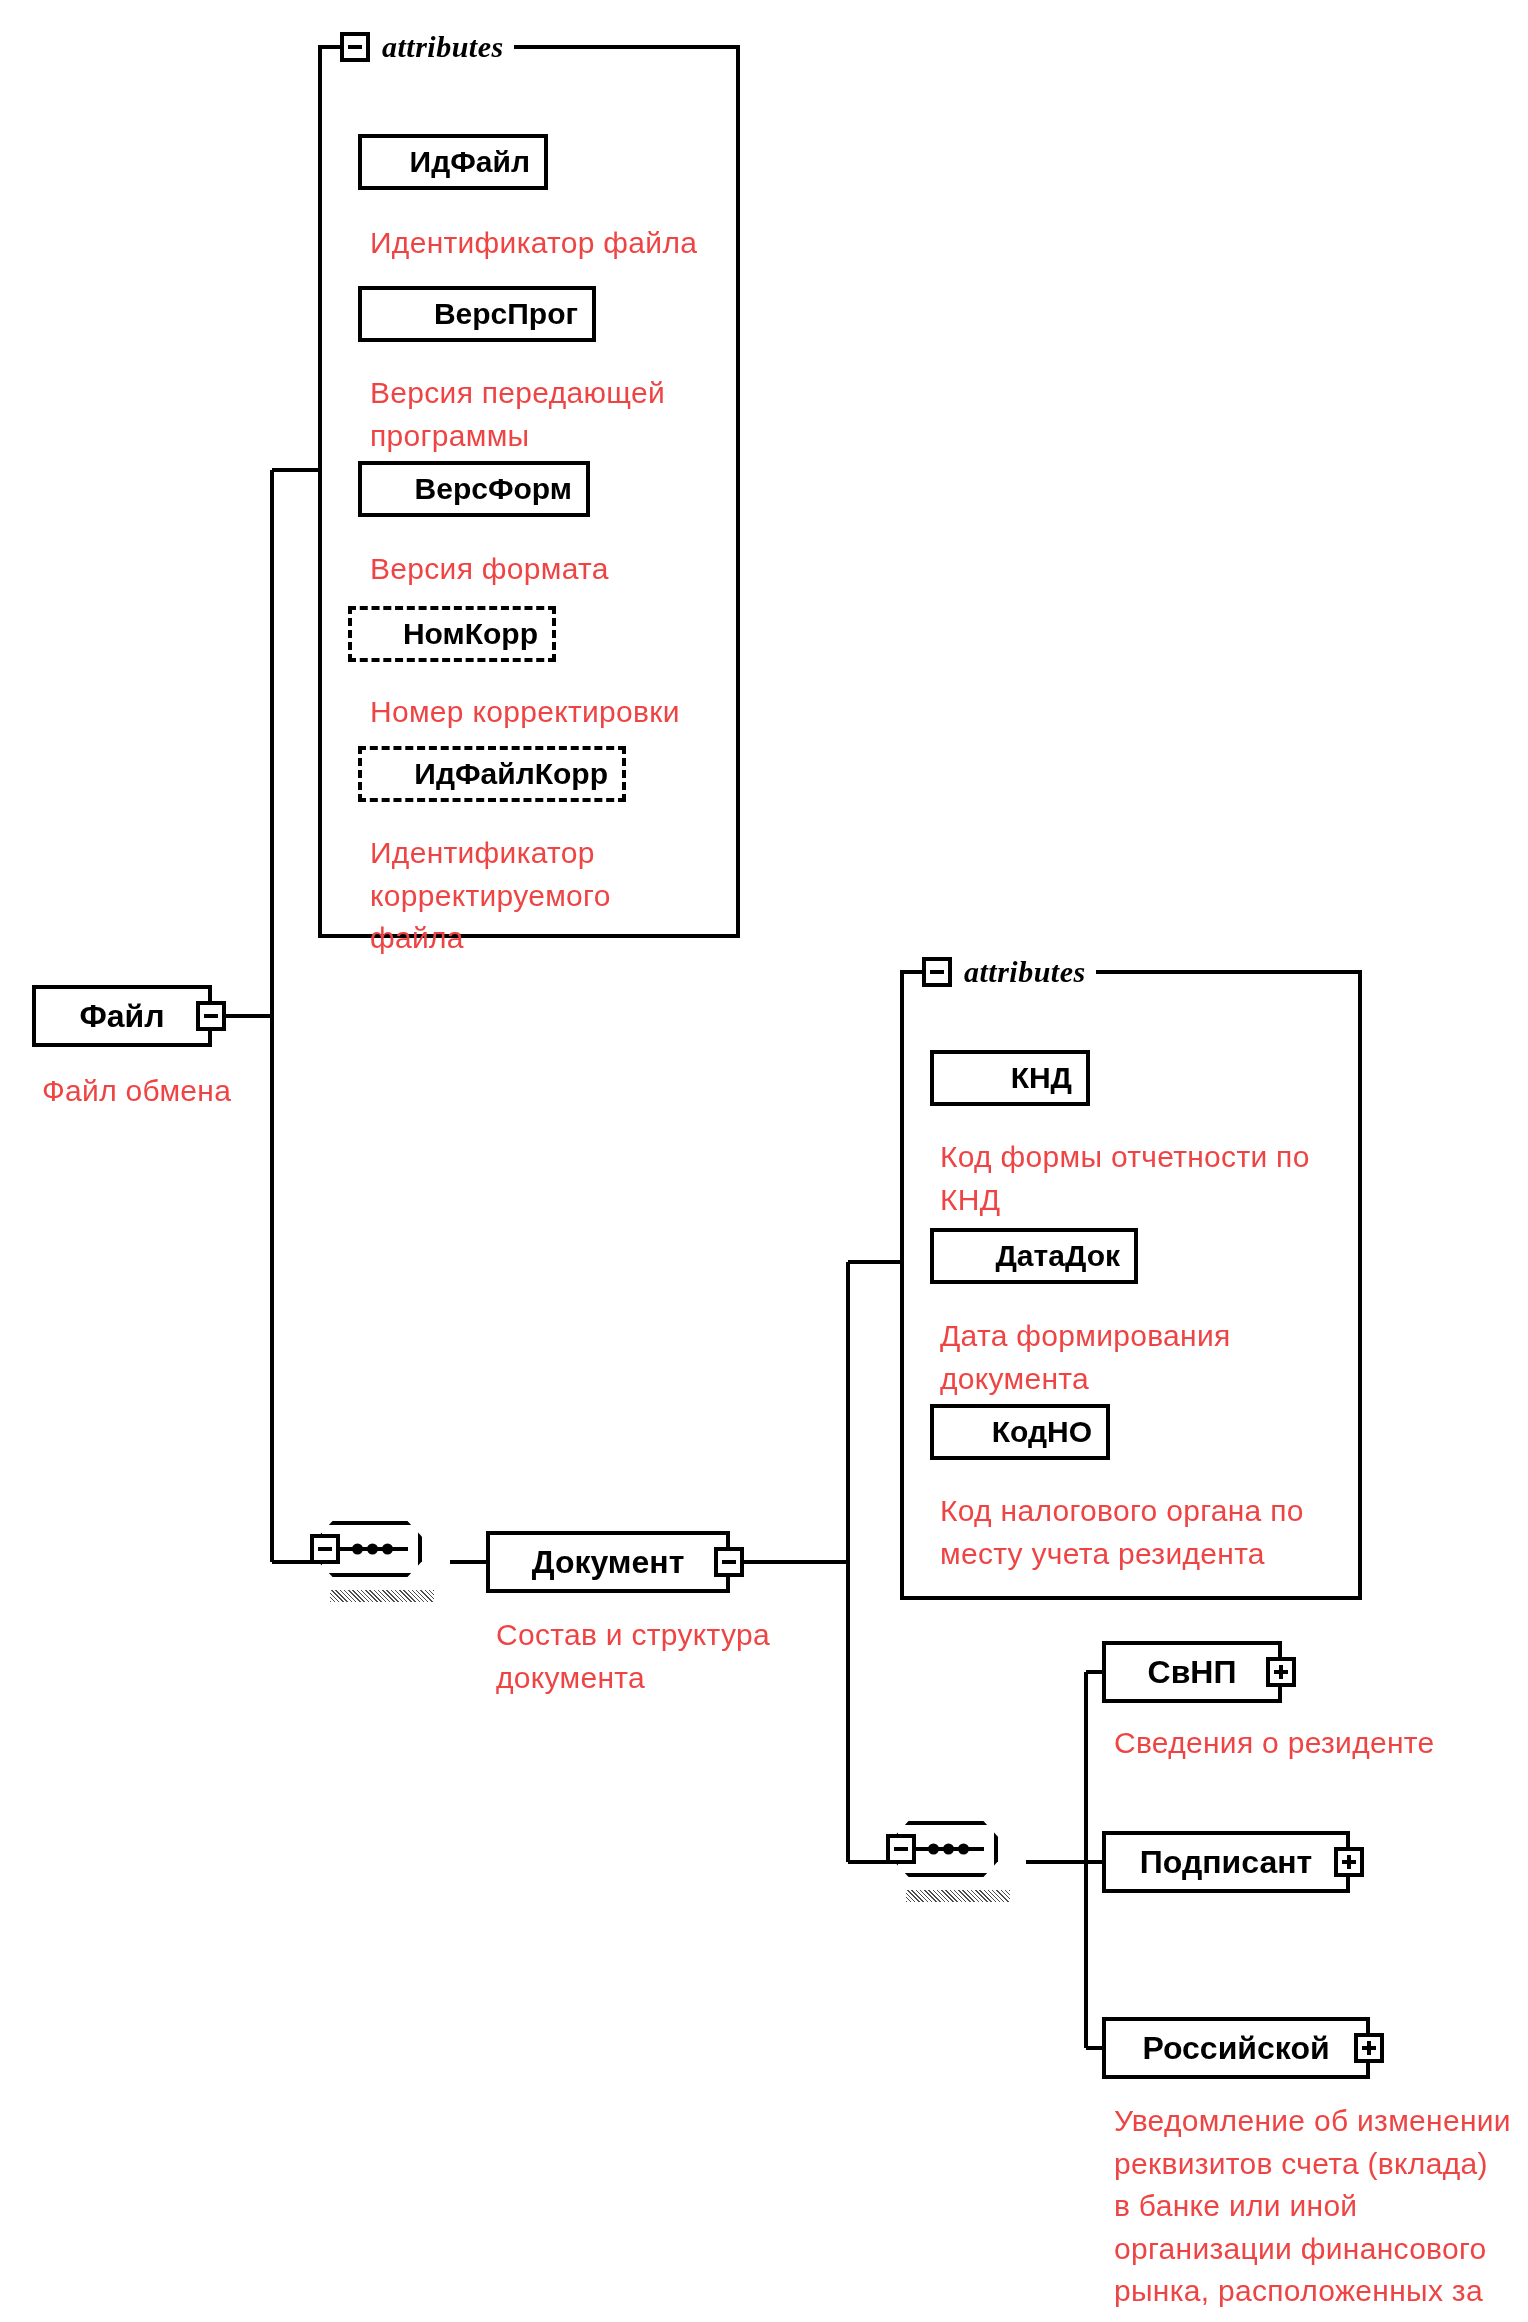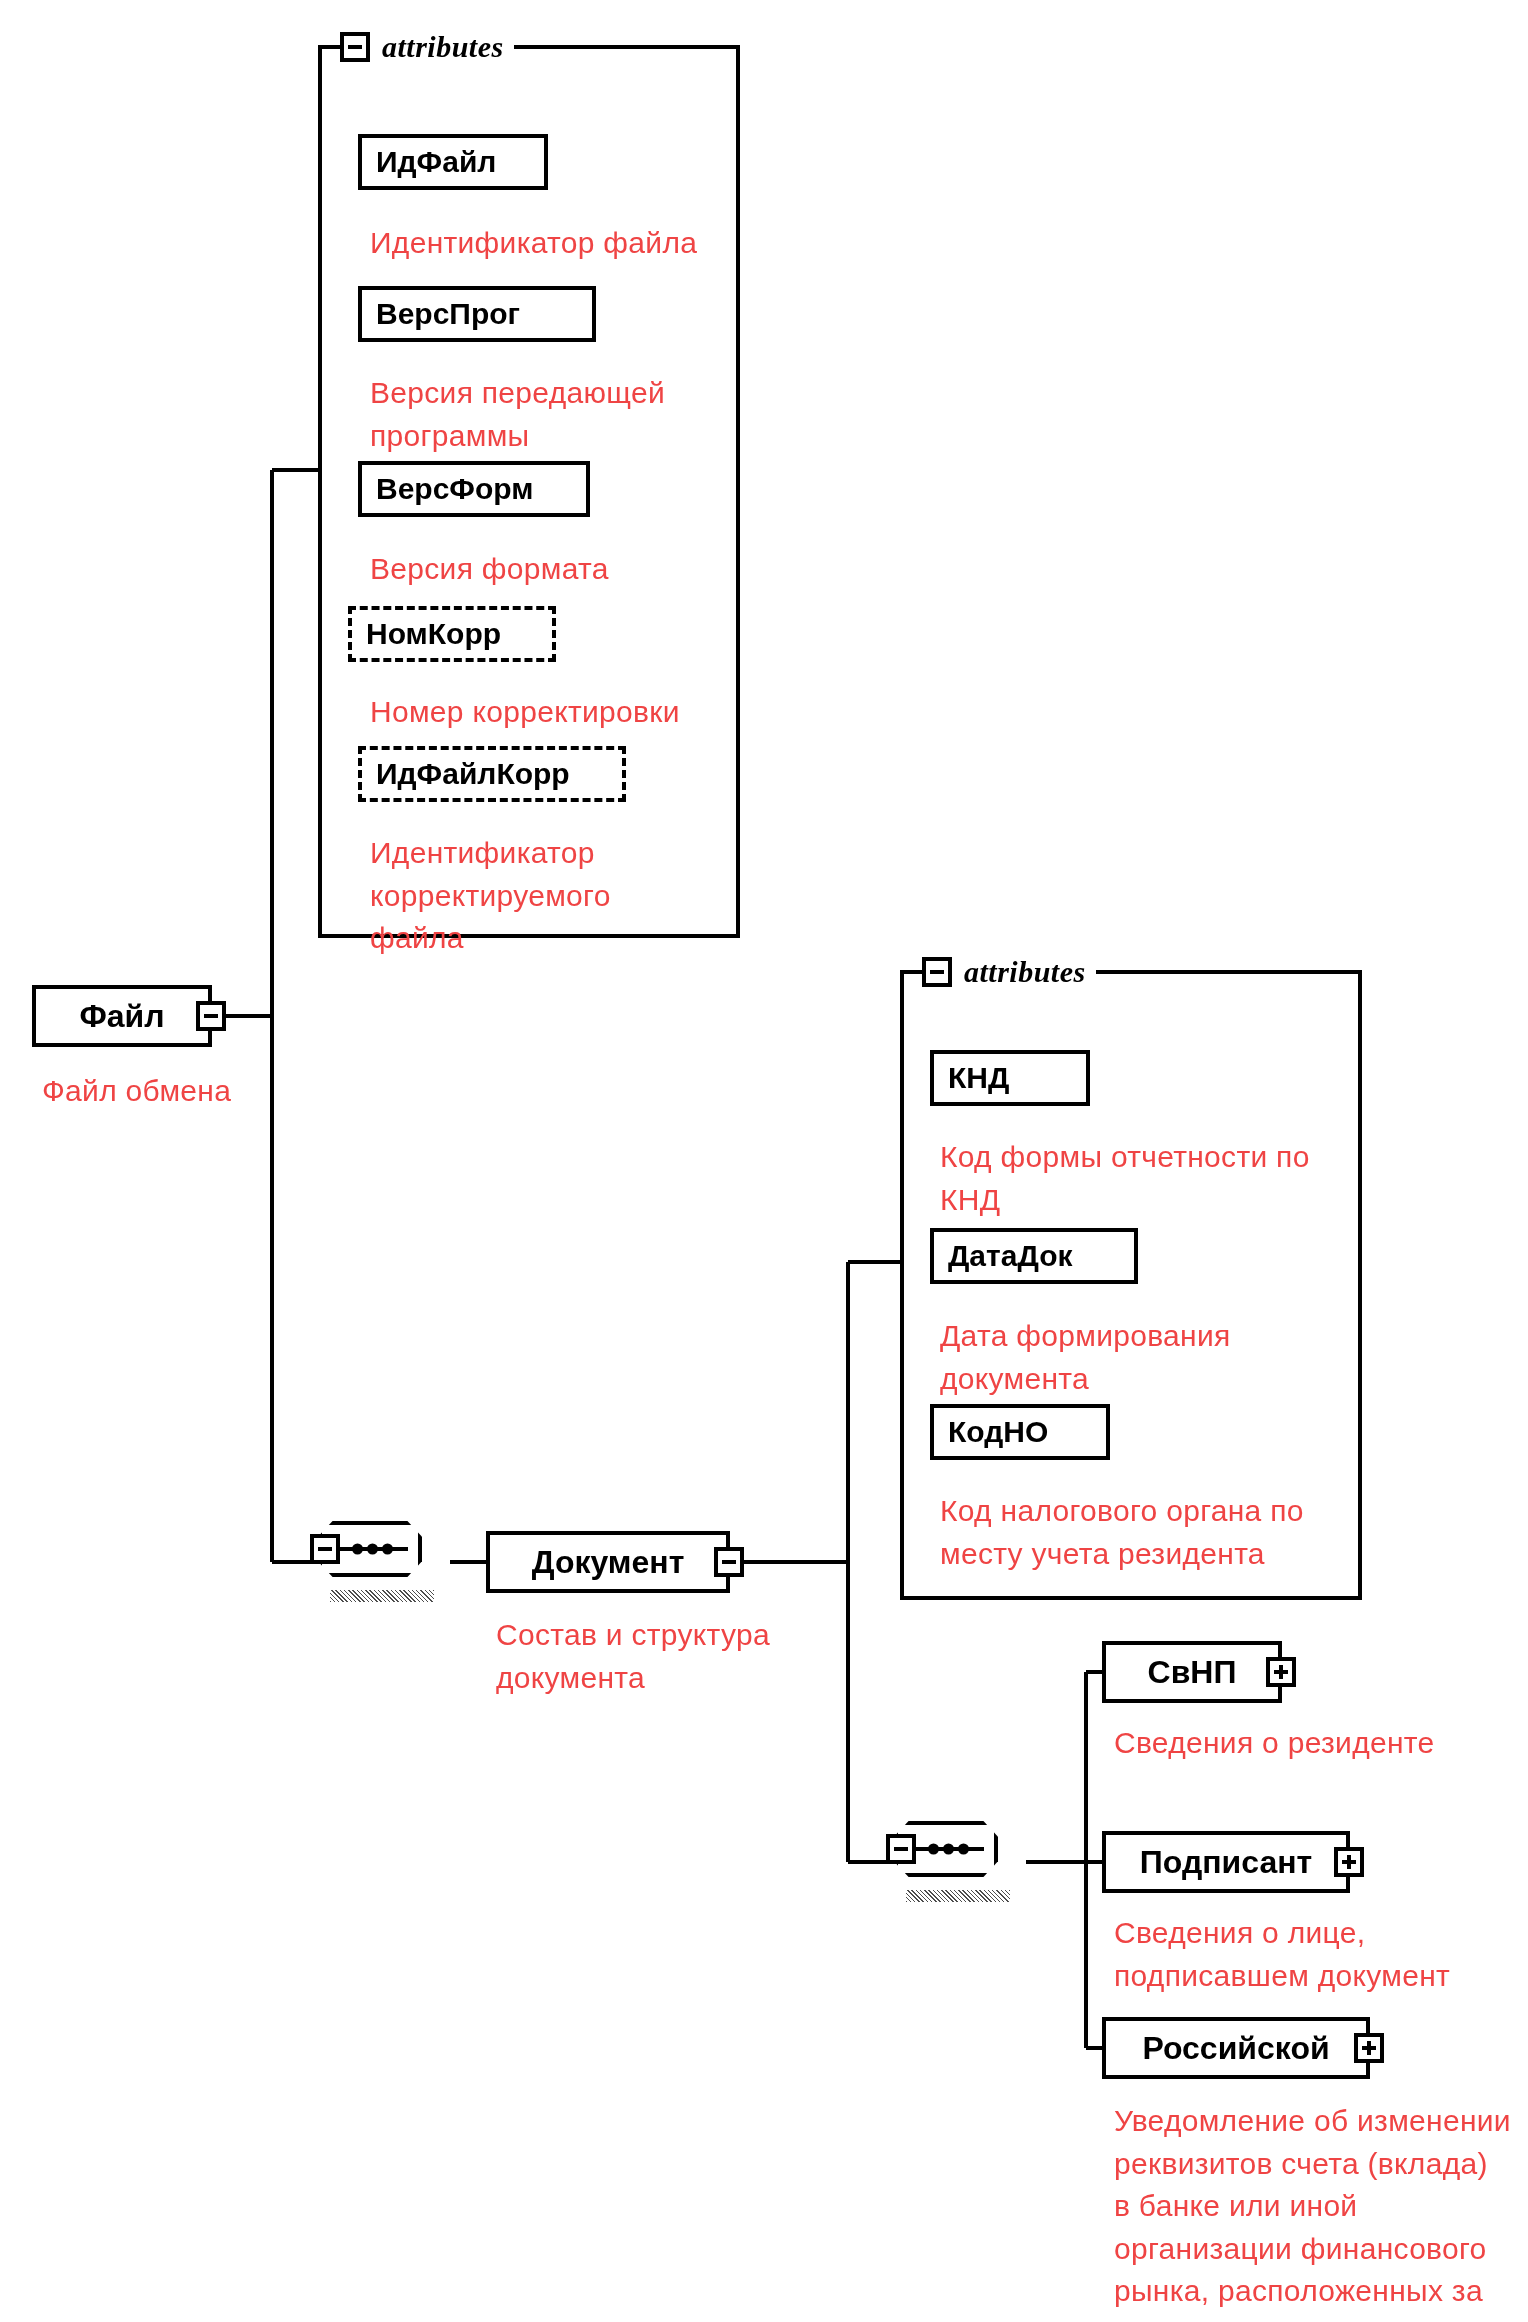--- a/index.html
+++ b/index.html
@@ -72,21 +72,21 @@
     transform: translateX(-50%);
   }
 
   
   .node {
     position: absolute;
     border: 4px solid #000;
     background: #fff;
     display: flex;
     align-items: center;
-    justify-content: flex-start;
+    justify-content: flex-end;
     font-weight: bold;
     white-space: nowrap;
   }
   .node .node-label { padding: 0 14px; }
   .node.dashed { border-style: dashed; }
   
   .node::after {
     content: "";
     position: absolute;
     left: 10px; top: 100%;
@@ -276,22 +276,20 @@
   <div class="node elem-node has-exp" style="left:1102px; top:1641px; width:180px;">
     <span class="node-label">СвНП</span>
     <span class="exp-slot expander plus"></span>
   </div>
   <div class="desc" style="left:1114px; top:1722px; width:400px;">Сведения о резиденте</div>
 
   <div class="node elem-node has-exp" style="left:1102px; top:1831px; width:248px;">
     <span class="node-label">Подписант</span>
     <span class="exp-slot expander plus"></span>
   </div>
-  <div class="desc" style="left:1114px; top:1912px; width:400px; white-space:pre-line;">Сведения о лице,
-подписавшем документ</div>
 
   <div class="node elem-node has-exp" style="left:1102px; top:2017px; width:268px;">
     <span class="node-label">Российской</span>
     <span class="exp-slot expander plus"></span>
   </div>
   <div class="desc" style="left:1114px; top:2100px; width:410px; white-space:pre-line;">Уведомление об изменении
 реквизитов счета (вклада)
 в банке или иной
 организации финансового
 рынка, расположенных за

